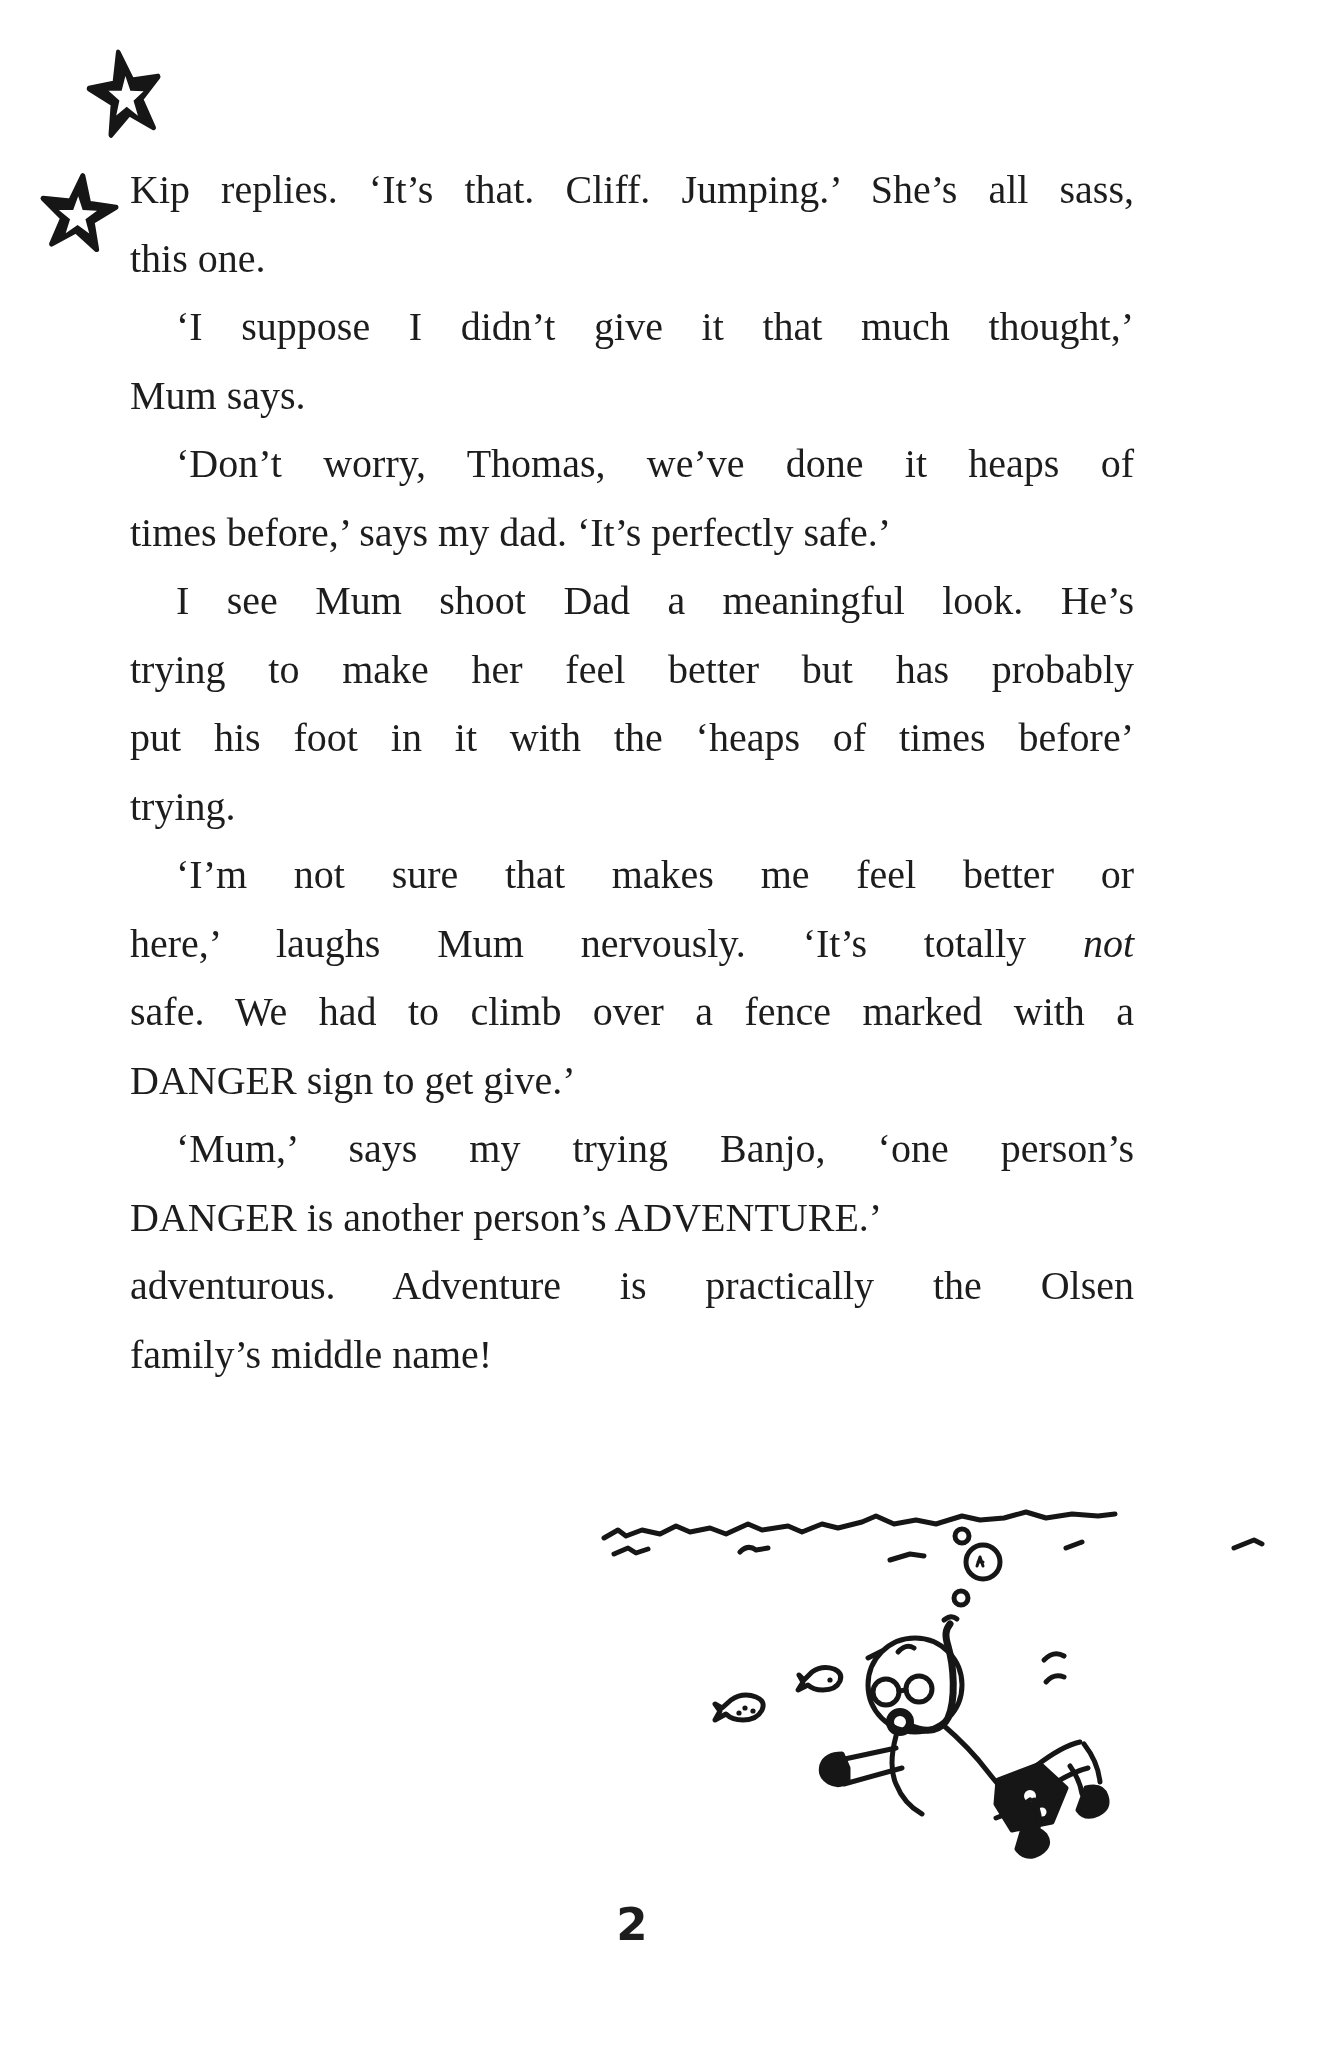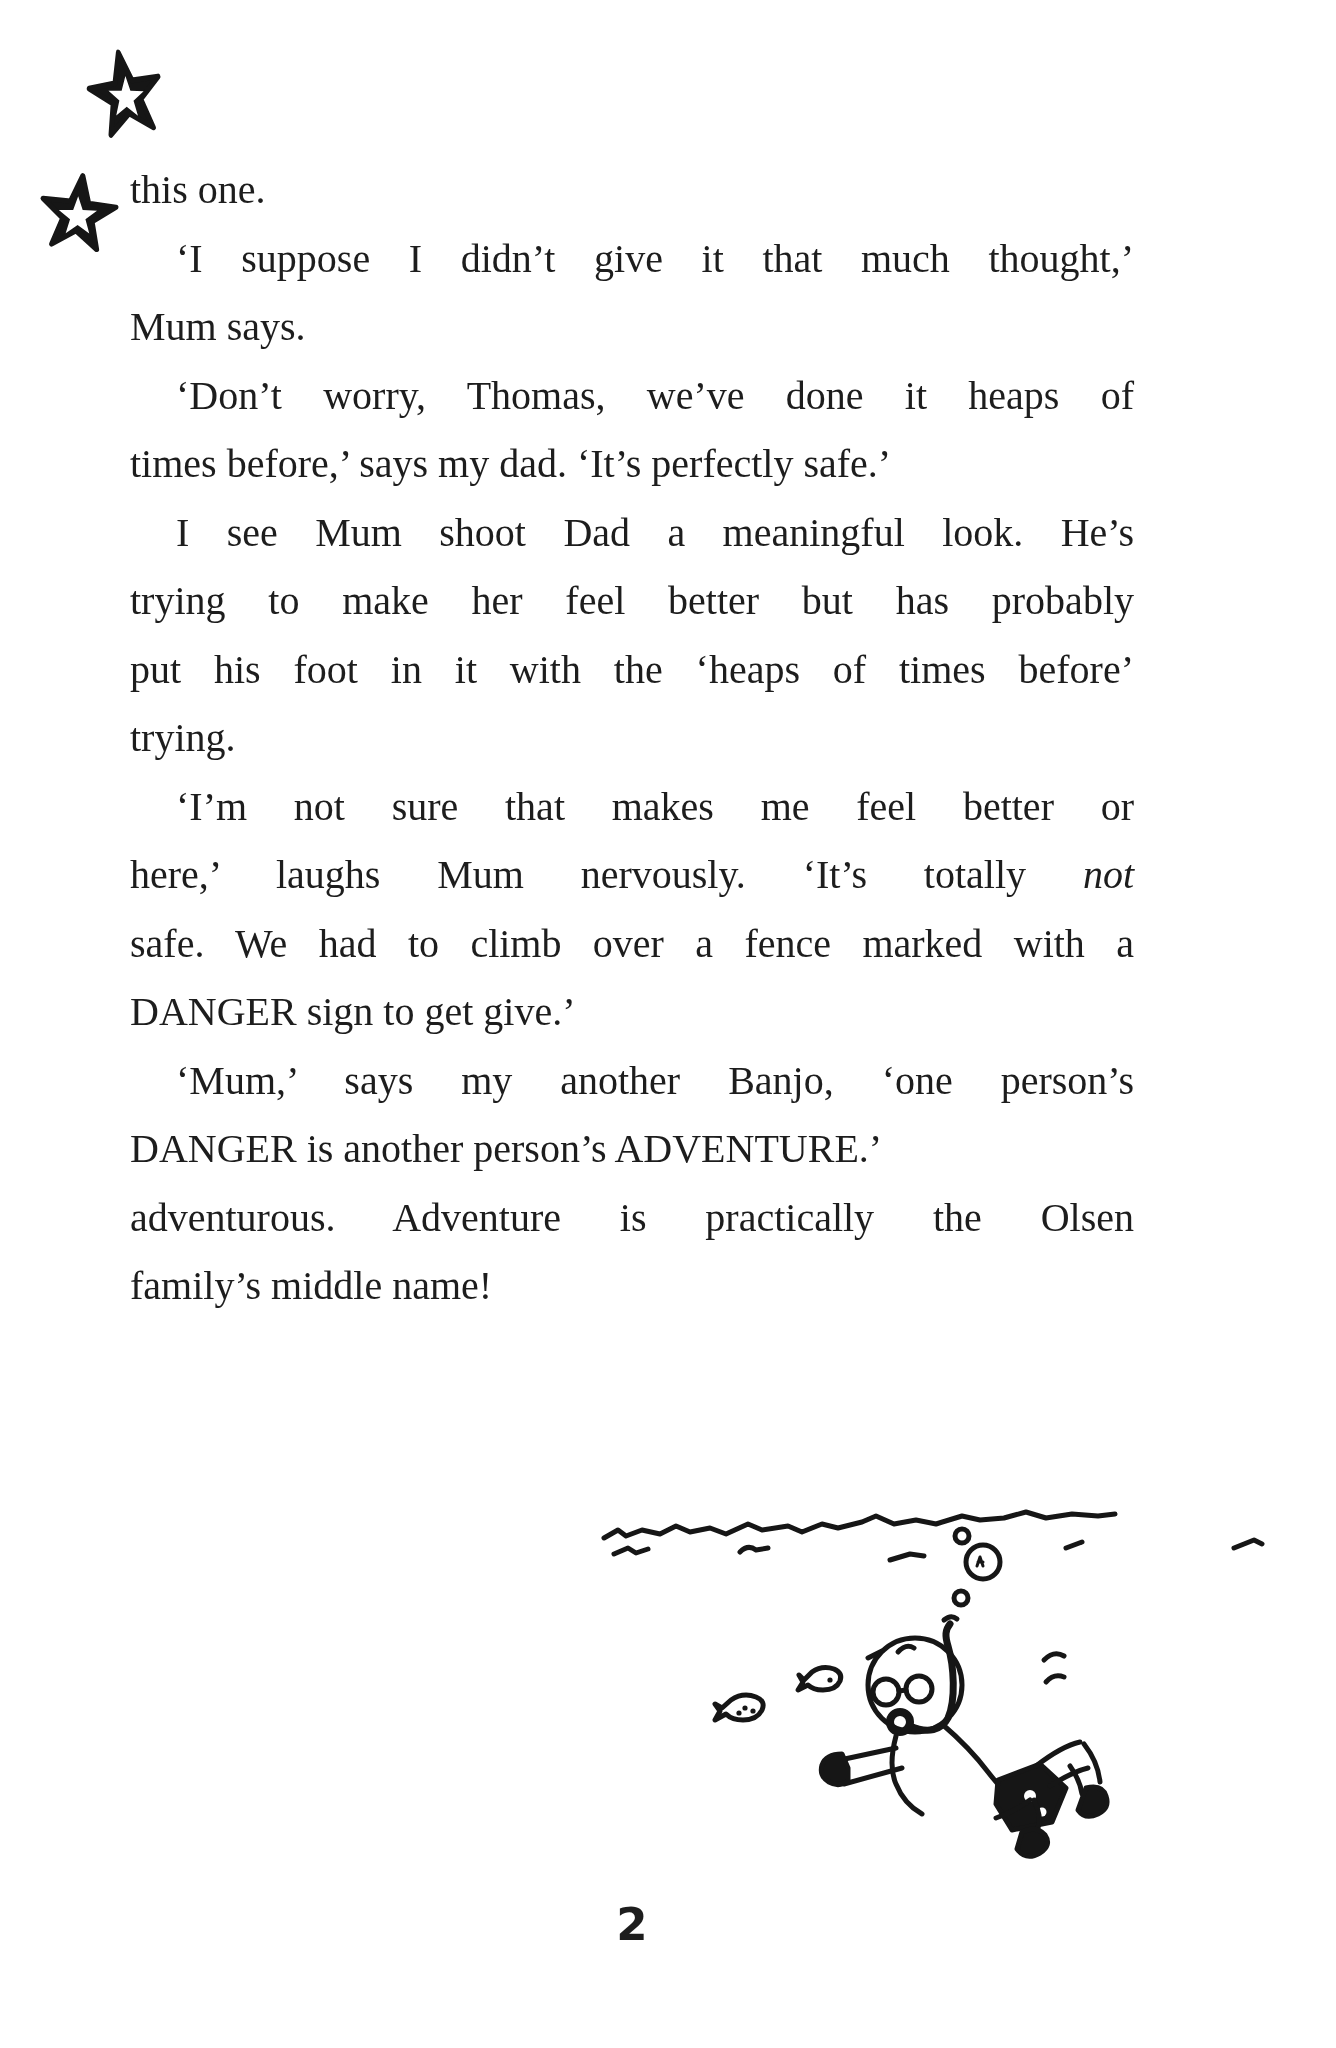--- a/index.html
+++ b/index.html
@@ -43,20 +43,21 @@
   </div>
   <div class="star star2">
     <svg viewBox="0 0 100 100" preserveAspectRatio="none">
       <path d="M50,4 L60.9,35 93.7,35.8 67.6,55.7 77,87.2 50,68.5 23,87.2 32.4,55.7 6.3,35.8 39.1,35 Z" fill="#161616" stroke="#161616" stroke-width="6" stroke-linejoin="round"></path>
       <path d="M50,4 L60.9,35 93.7,35.8 67.6,55.7 77,87.2 50,68.5 23,87.2 32.4,55.7 6.3,35.8 39.1,35 Z" fill="#ffffff" transform="translate(50 52) scale(0.52) rotate(-6) translate(-50 -50)"></path>
     </svg>
   </div>
 
   <div class="story">
       <div class="para">
+        <div class="line just"><span>Kip replies. ‘It’s that. Cliff. Jumping.’ She’s all sass,</span></div>
         <div class="line"><span>this one.</span></div>
       </div>
       <div class="para">
         <div class="line just indent"><span>‘I suppose I didn’t give it that much thought,’</span></div>
         <div class="line"><span>Mum says.</span></div>
       </div>
       <div class="para">
         <div class="line just indent"><span>‘Don’t worry, Thomas, we’ve done it heaps of</span></div>
         <div class="line"><span>times before,’ says my dad. ‘It’s perfectly safe.’</span></div>
       </div>
@@ -66,21 +67,21 @@
         <div class="line just"><span>put his foot in it with the ‘heaps of times before’</span></div>
         <div class="line"><span>trying.</span></div>
       </div>
       <div class="para">
         <div class="line just indent"><span>‘I’m not sure that makes me feel better or</span></div>
         <div class="line just"><span>here,’ laughs Mum nervously. ‘It’s totally </span><span class="ital">not</span></div>
         <div class="line just"><span>safe. We had to climb over a fence marked with a</span></div>
         <div class="line"><span>DANGER sign to get give.’</span></div>
       </div>
       <div class="para">
-        <div class="line just indent"><span>‘Mum,’ says my another Banjo, ‘one person’s</span></div>
+        <div class="line just indent"><span>‘Mum,’ says my trying Banjo, ‘one person’s</span></div>
         <div class="line"><span>DANGER is another person’s ADVENTURE.’</span></div>
       </div>
       <div class="para">
         <div class="line just"><span>adventurous. Adventure is practically the Olsen</span></div>
         <div class="line"><span>family’s middle name!</span></div>
       </div>
     </div>
 
   <div class="illo">
     <svg viewBox="0 0 700 400">

